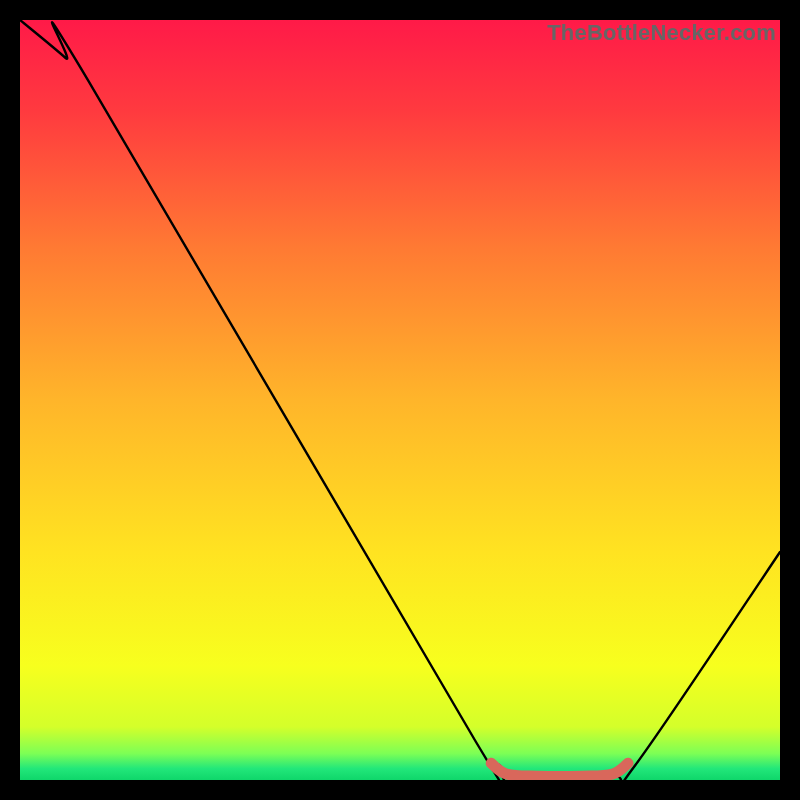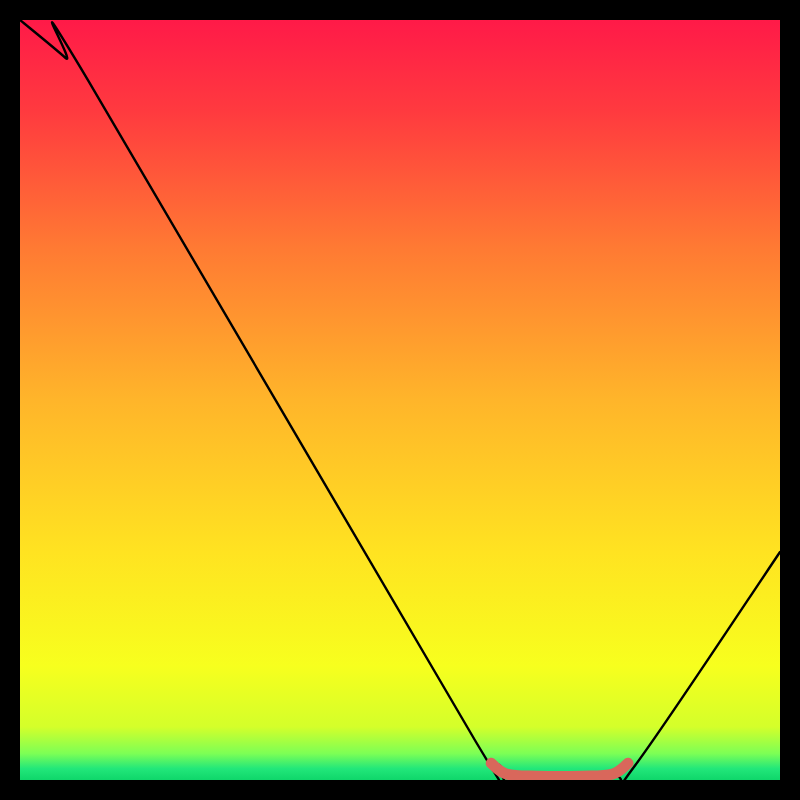--- a/index.html
+++ b/index.html
@@ -30,20 +30,21 @@
     z-index: 5;
   }
   svg {
     display: block;
   }
 </style>
 </head>
 <body>
 
 <div class="frame">
+  <div class="watermark">TheBottleNecker.com</div>
   <svg id="chart" width="760" height="760" viewBox="0 0 760 760">
     <defs>
       <linearGradient id="bg-grad" x1="0" y1="0" x2="0" y2="1">
           <stop offset="0%" stop-color="#ff1a48"></stop>
           <stop offset="12%" stop-color="#ff3a3f"></stop>
           <stop offset="30%" stop-color="#ff7a33"></stop>
           <stop offset="50%" stop-color="#ffb52a"></stop>
           <stop offset="70%" stop-color="#ffe321"></stop>
           <stop offset="85%" stop-color="#f7ff1e"></stop>
           <stop offset="93%" stop-color="#d4ff2a"></stop>

